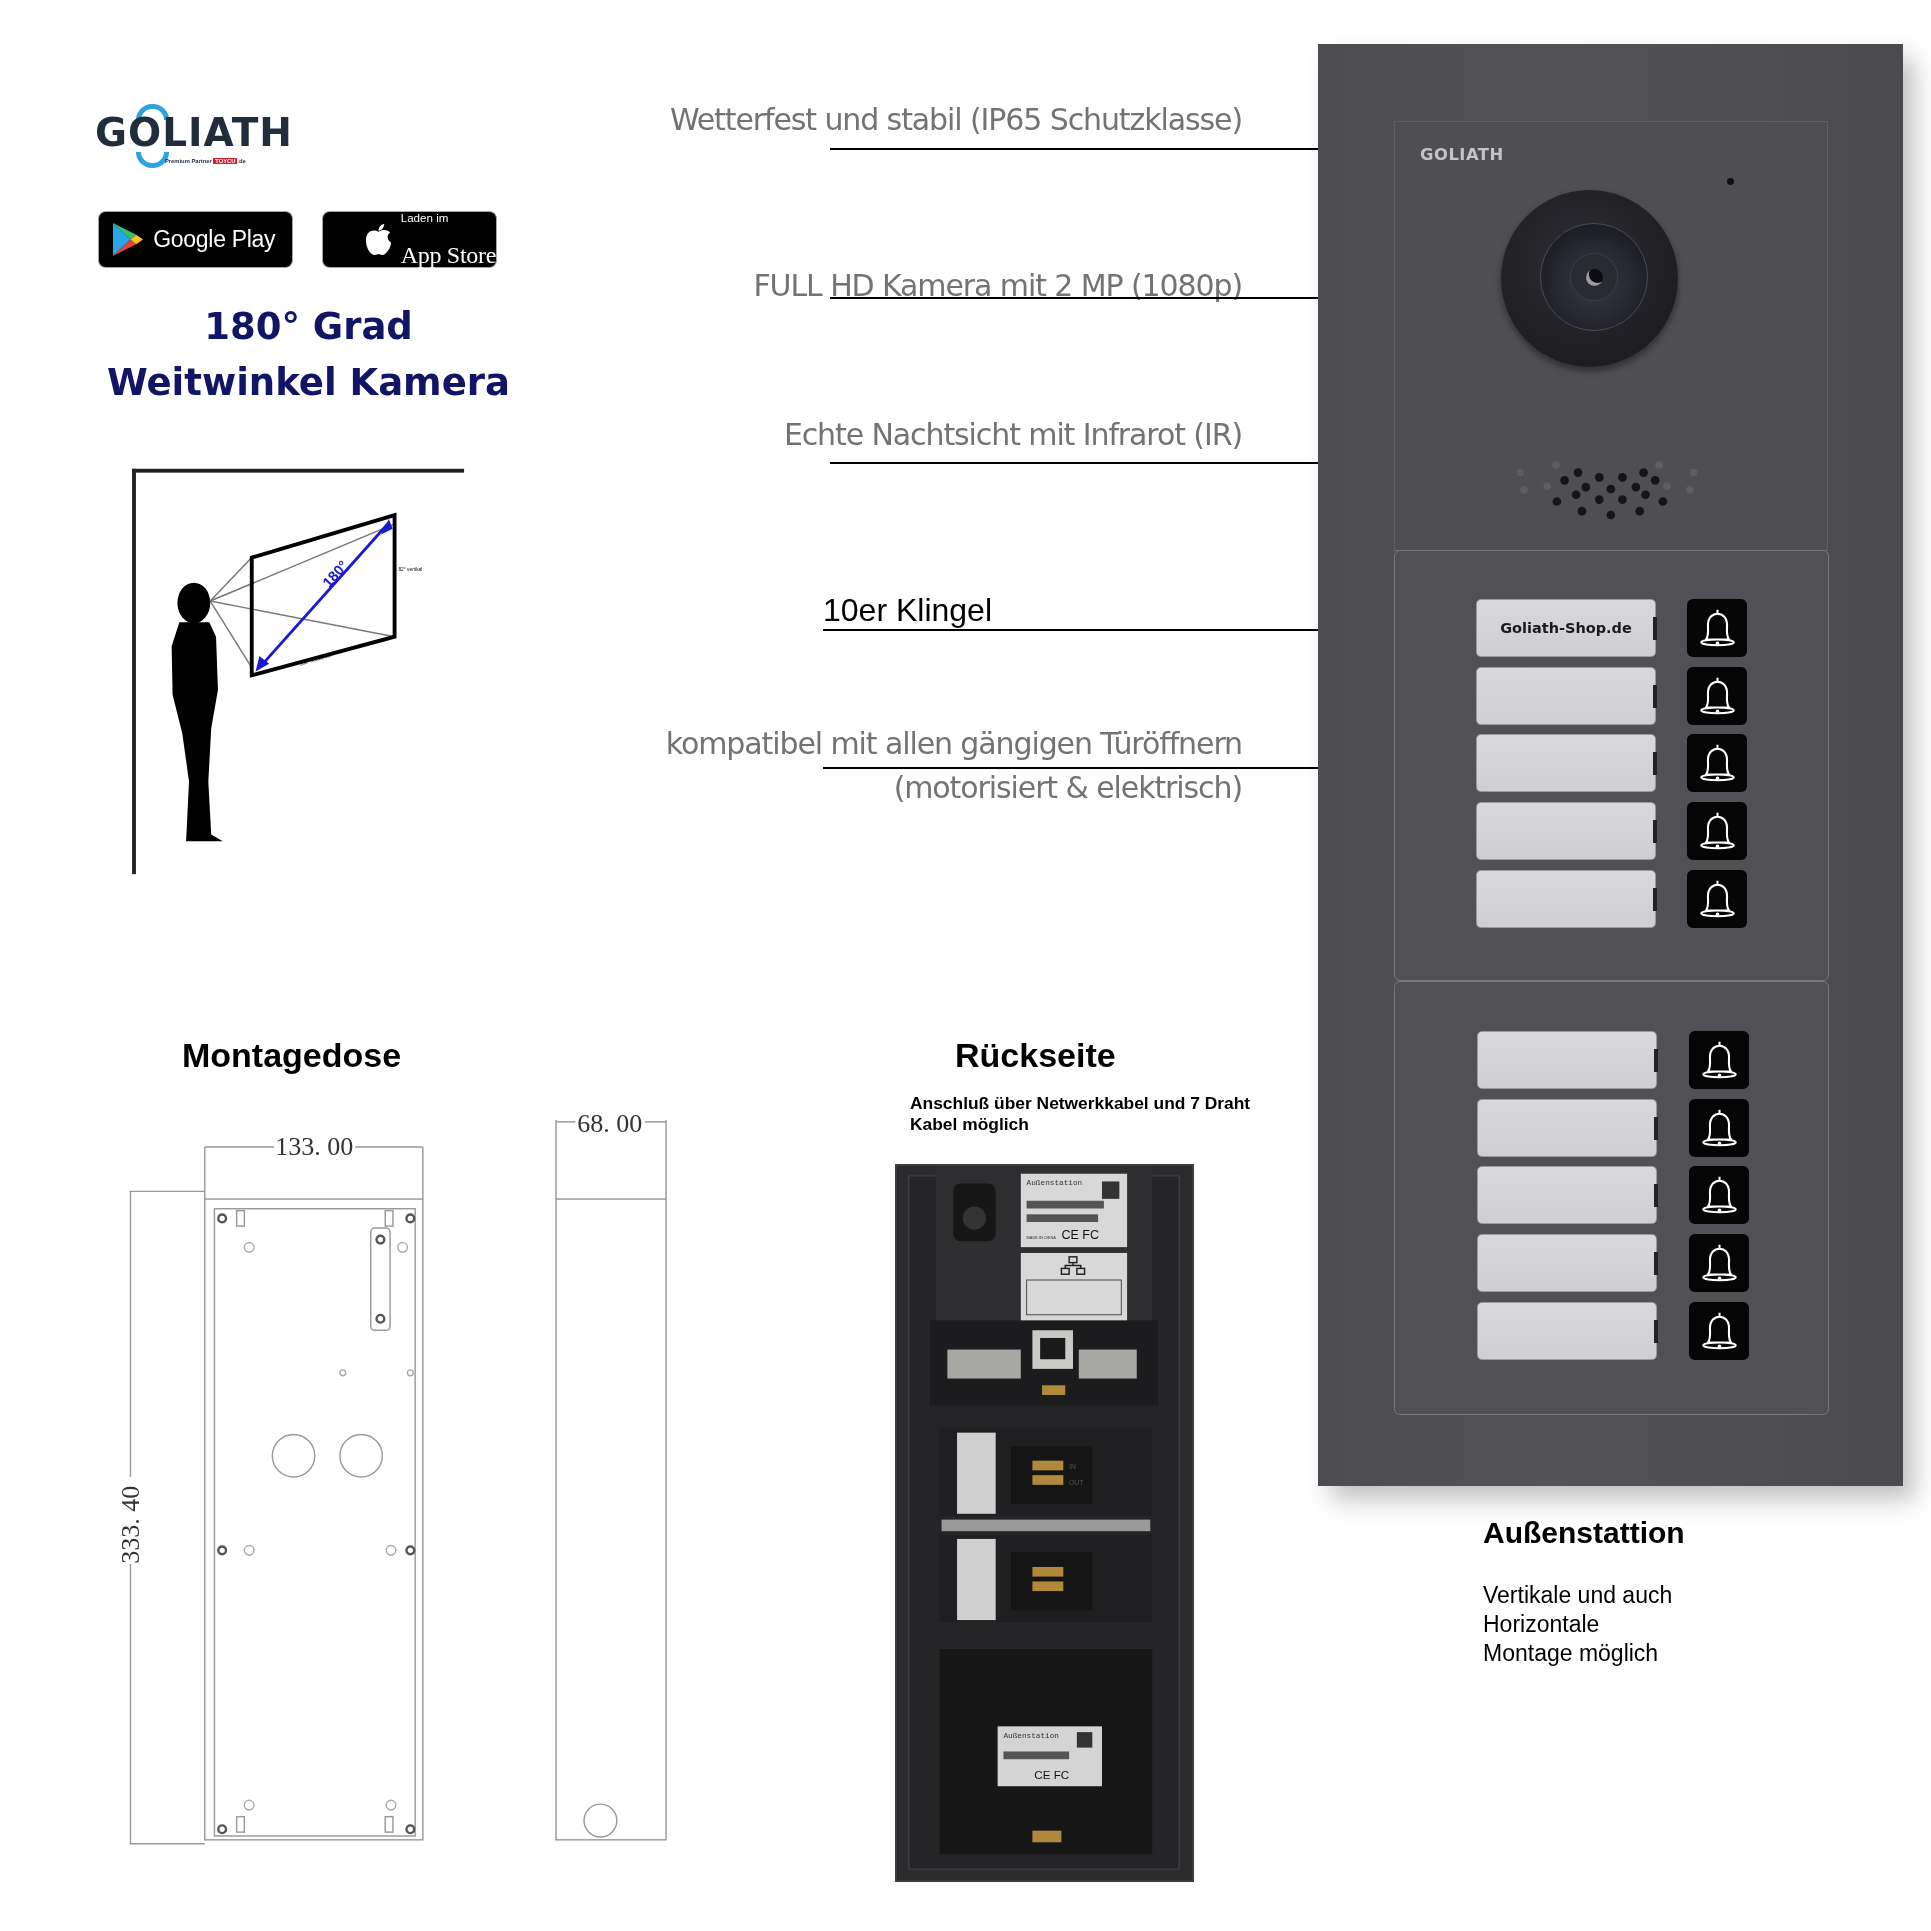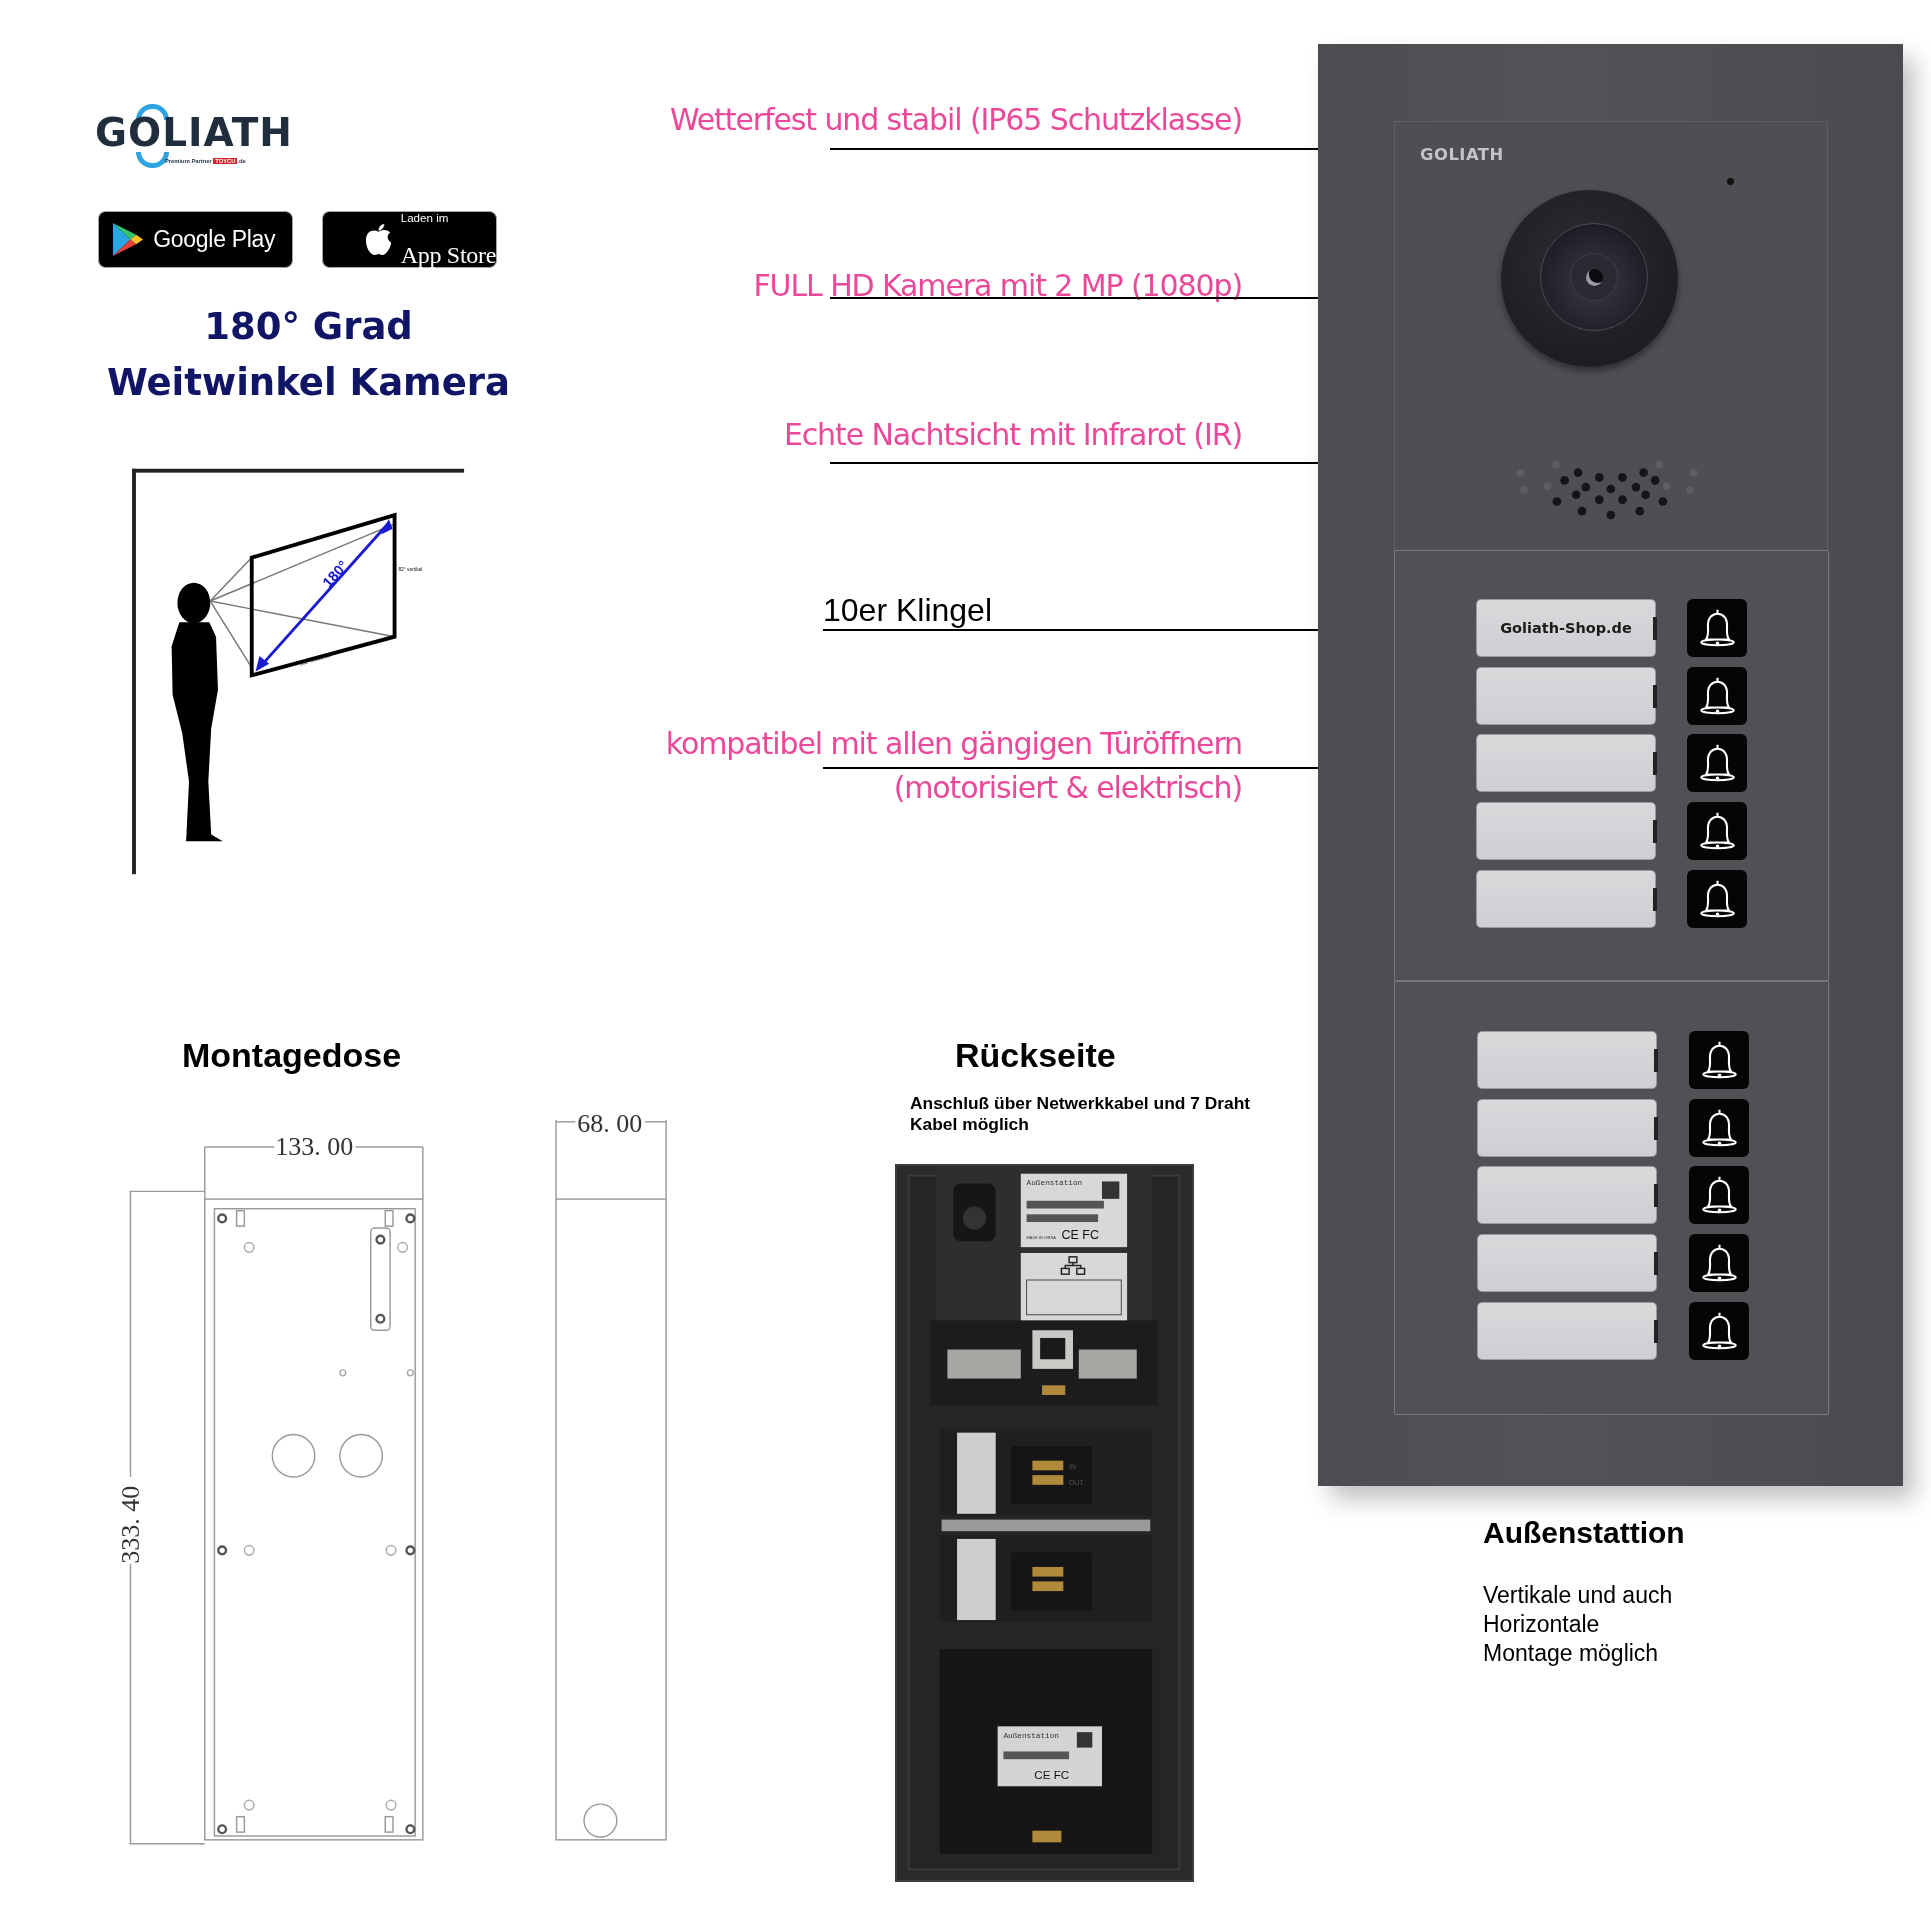--- a/index.html
+++ b/index.html
@@ -24,28 +24,28 @@
   .badge .small { font-size: 11.6px; display: block; }
   .badge .big { font-size: 24px; display: block; margin-top: 19px; letter-spacing: -0.3px; font-family: Liberation Serif, serif; }
 
   
   .wide-head { left: 77px; top: 299px; width: 463px; text-align: center; font-family: "DejaVu Sans", sans-serif; font-weight: bold; color: #111566; font-size: 37px; line-height: 56px; }
 
   
   .fov { left: 126px; top: 463px; width: 348px; height: 415px; }
 
   
-  .callout-text { font-family: "DejaVu Sans", sans-serif; font-size: 30px; color: #ec4899; white-space: nowrap; text-align: right; right: 689px; letter-spacing: -1.1px; }
+  .callout-text { font-family: "DejaVu Sans", sans-serif; font-size: 30px; color: #737373; white-space: nowrap; text-align: right; right: 689px; letter-spacing: -1.1px; }
   .callout-line { height: 1.9px; background: #000; right: 613px; }
   .klingel-text { font-family: "Liberation Sans", sans-serif; font-size: 32px; left: 823px; white-space: nowrap; }
 
   
   .panel { left: 1318px; top: 44px; width: 585px; height: 1442px; background: linear-gradient(90deg, #4c4c51 0%, #525257 40%, #4a4a4f 100%); box-shadow: 11.6px 13.5px 23px rgba(0,0,0,0.25); }
   .cam-module { left: 1394px; top: 121px; width: 434px; height: 430px; background: #4e4e53; border: 1.9px solid #5f5f64; border-bottom: 1.9px solid #6a6a70; }
-  .btn-module { left: 1394px; width: 435px; background: #505055; border: 1.9px solid #77777c; border-radius: 1px; }
+  .btn-module { left: 1394px; width: 435px; background: #505055; border: 1.9px solid #77777c; border-radius: 6px; }
   .btn-module-1 { top: 550px; height: 431px; }
   .btn-module-2 { top: 981px; height: 434px; }
   .panel-logo { position: absolute; left: 25px; top: 23px; font-family: "DejaVu Sans", sans-serif; font-size: 16.4px; color: #c4c4c8; letter-spacing: 0.5px; font-weight: bold; }
   .mic-dot { position: absolute; left: 332px; top: 56px; width: 6.8px; height: 6.8px; border-radius: 50%; background: #111; }
   .cam-outer { position: absolute; left: 106px; top: 68px; width: 177px; height: 177px; border-radius: 50%; background: radial-gradient(circle at 45% 40%, #2d2d33 0%, #1f1f24 60%, #18181c 100%); box-shadow: 0 3.9px 7.7px rgba(0,0,0,0.4); }
   .cam-lens { position: absolute; left: 39px; top: 33px; width: 108px; height: 108px; border-radius: 50%; background: radial-gradient(circle at 50% 55%, #3a3a46 0%, #22222b 60%, #111118 100%); border: 1.9px solid #4a4a58; }
   .cam-inner { position: absolute; left: 29px; top: 29px; width: 48px; height: 48px; border-radius: 50%; background: #2a2a33; border: 1px solid #3d3d4a; }
   .cam-pupil { position: absolute; left: 14.5px; top: 14.5px; width: 17.4px; height: 17.4px; border-radius: 50%; background: #0c0c10; box-shadow: inset 2.9px -2.9px 0 #9a9aa8; }
   .grill { position: absolute; left: 106px; top: 333px; width: 212px; height: 68px; }
 

